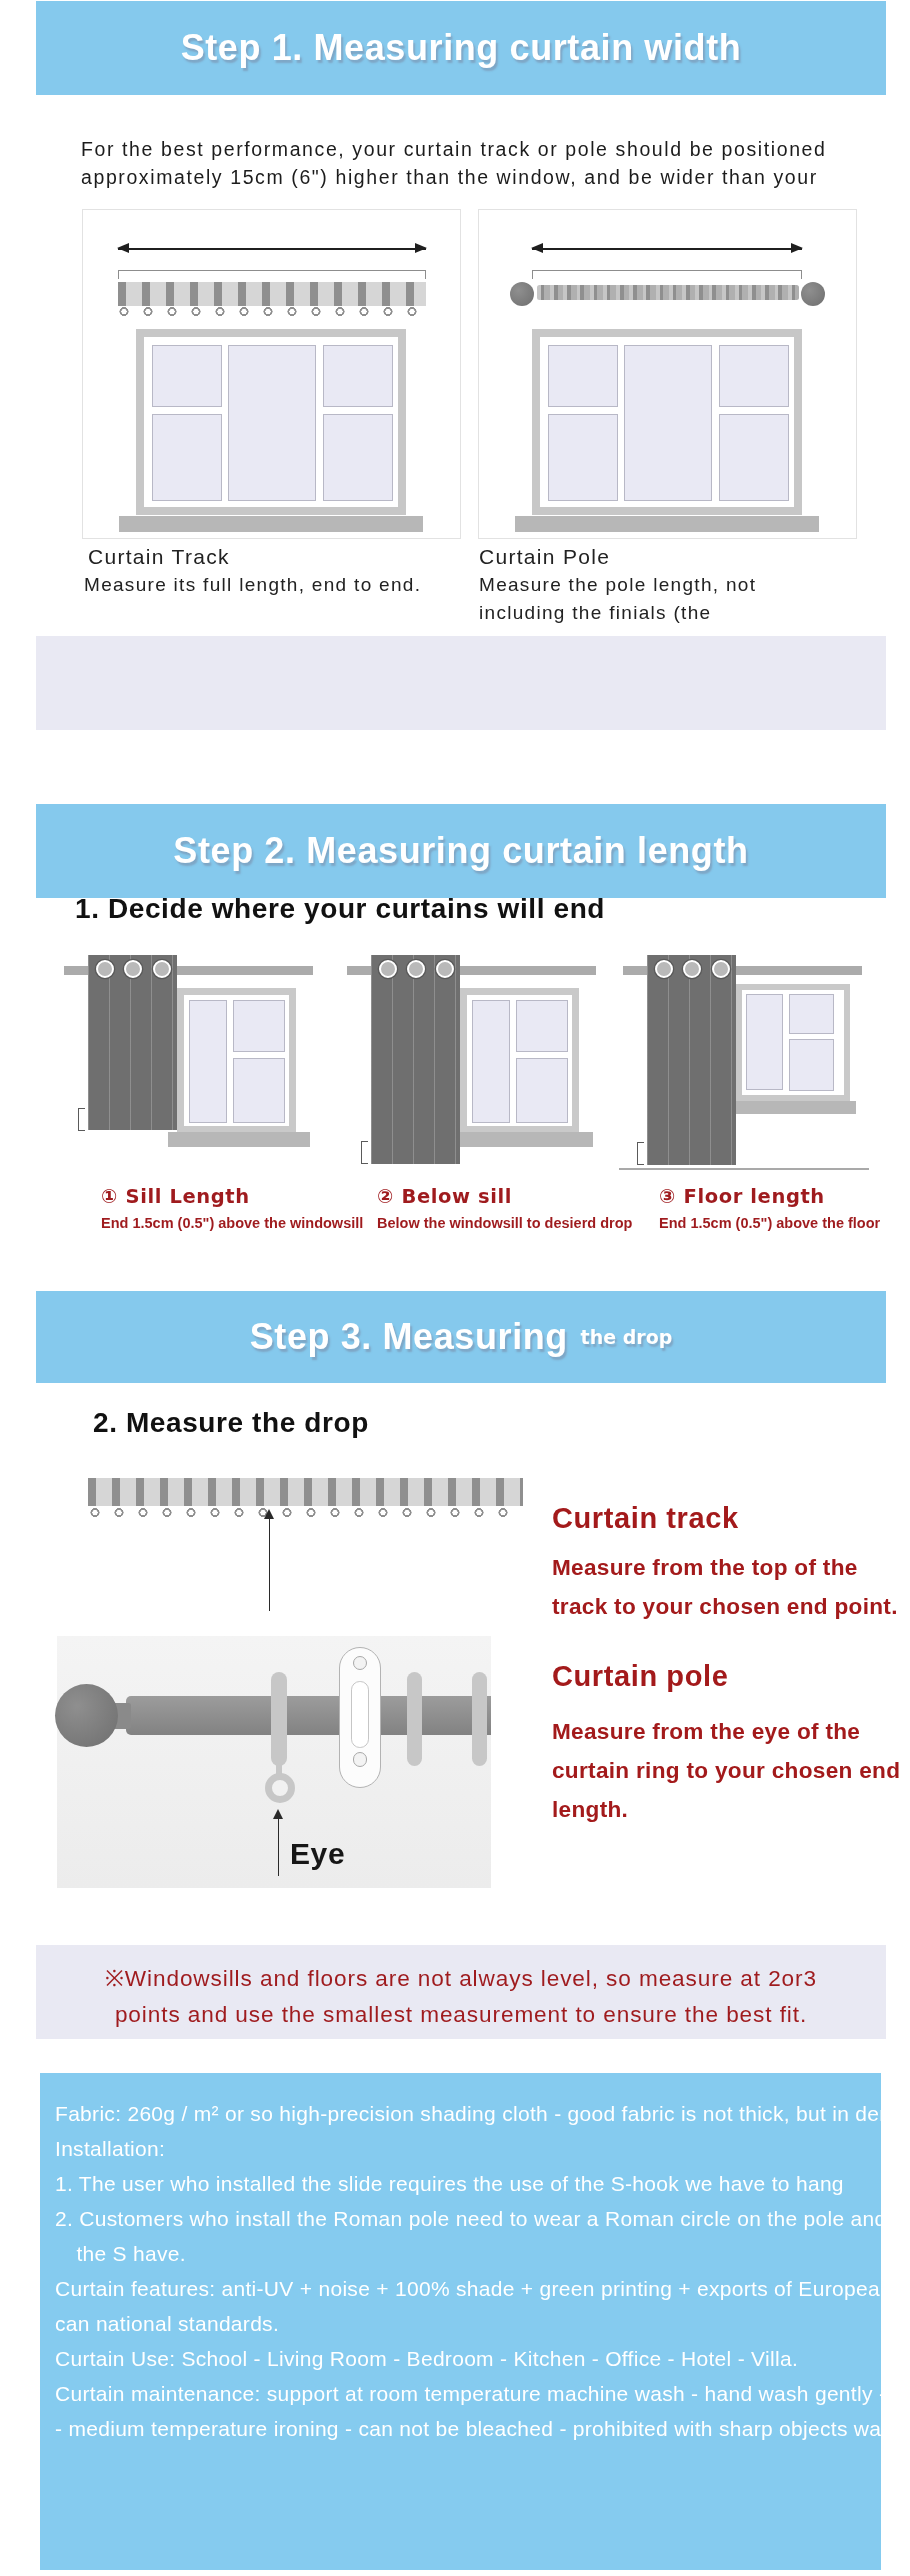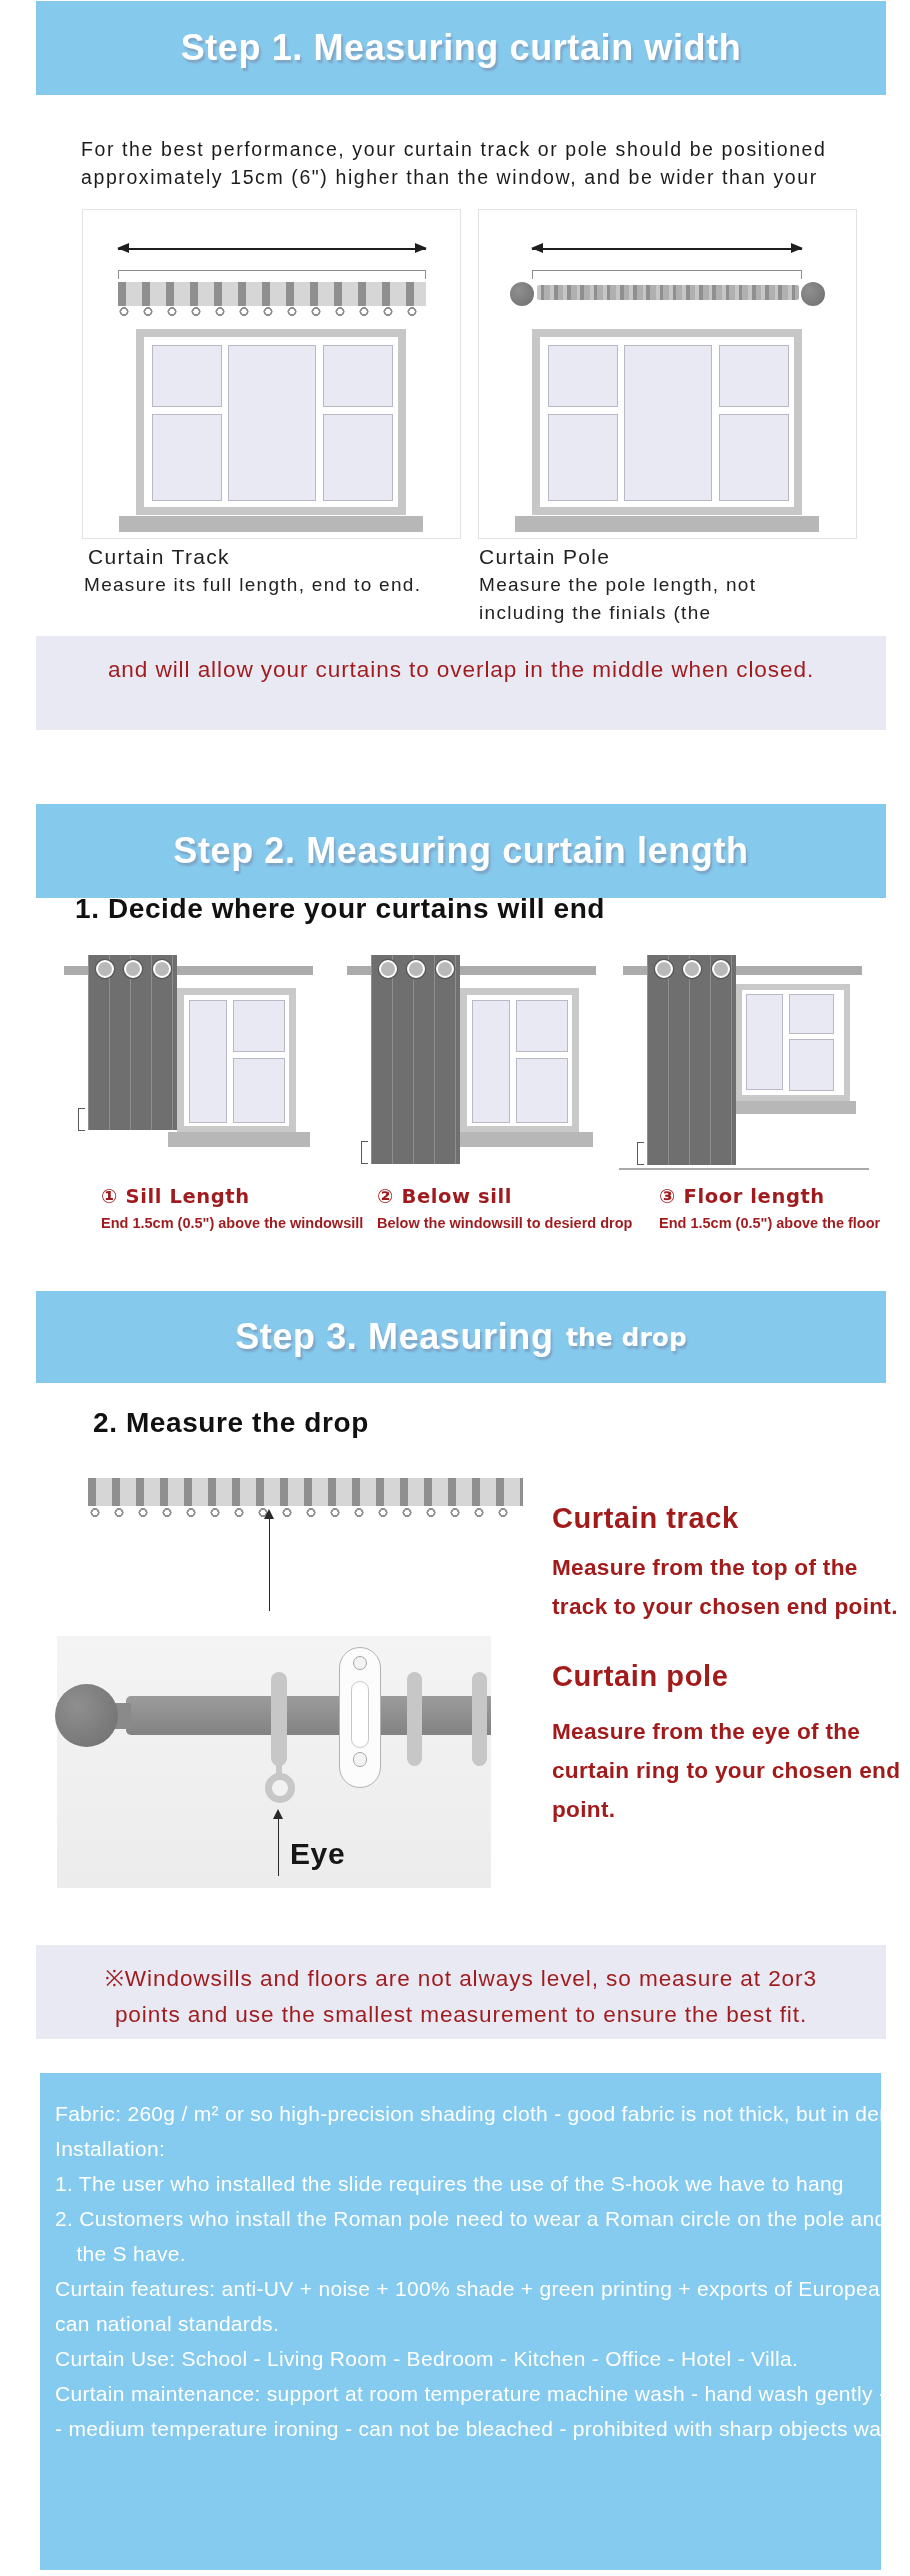--- a/index.html
+++ b/index.html
@@ -4,21 +4,21 @@
 <style>
   html,body{margin:0;padding:0;background:#ffffff;}
   body{width:910px;height:2576px;position:relative;overflow:hidden;
        font-family:"Liberation Sans",sans-serif;-webkit-font-smoothing:antialiased;}
 
   
   .band{position:absolute;left:36px;width:850px;height:94px;background:#85C9ED;
         color:#ffffff;font-weight:bold;font-size:36px;letter-spacing:0.6px;
         display:flex;align-items:center;justify-content:center;
         text-shadow:1.9px 2.5px 1.9px rgba(125,160,190,.85);}
-  .band .sub{font-family:"DejaVu Sans",sans-serif;font-size:25px;margin-left:12.6px;letter-spacing:0px;}
+  .band .sub{font-family:"DejaVu Sans",sans-serif;font-size:19px;margin-left:12.6px;letter-spacing:0px;}
 
   
   .blacktext{position:absolute;color:#1c1c1c;font-size:19.5px;letter-spacing:1.6px;line-height:29px;}
   .lbl{position:absolute;color:#222;font-size:21px;letter-spacing:1.3px;}
   .lbldesc{position:absolute;color:#222;font-size:19px;letter-spacing:1.3px;line-height:28px;}
   .h-black{position:absolute;color:#111;font-weight:bold;font-size:28px;letter-spacing:0.6px;}
   .note{position:absolute;left:36px;width:850px;height:94px;background:#E9E9F3;
         color:#9F1B1E;text-align:center;font-size:22.6px;letter-spacing:0.9px;line-height:36px;
         padding-top:16.4px;box-sizing:border-box;}
   .redlabel{position:absolute;color:#9F1B1E;font-weight:bold;font-size:19.5px;letter-spacing:0.6px;
@@ -124,21 +124,20 @@
     <div class="sill" style="left:36px;top:306px;width:304px;height:16.4px;"></div>
   </div>
 
   <div class="lbl" style="left:88px;top:545px;">Curtain Track</div>
   <div class="lbldesc" style="left:84px;top:571px;">Measure its full length, end to end.</div>
   <div class="lbl" style="left:479px;top:545px;">Curtain Pole</div>
   <div class="lbldesc" style="left:479px;top:571px;">Measure the pole length, not</div>
   <div class="lbldesc" style="left:479px;top:599px;">including the finials (the</div>
 
   <div class="note" style="top:636px;">
-    <div>and will allow your curtains to overlap in the middle when closed.</div>
   </div>
 
   <div class="band" style="top:804px;">
     <span>Step 2. Measuring curtain length</span>
   </div>
 
   <div class="h-black" style="left:75px;top:893px;">1. Decide where your curtains will end</div>
 
   <div class="cell" style="left:60px;top:950px;">
     <div class="cpole" style="left:3.8px;top:16.4px;width:249px;height:8.2px;"></div>
@@ -228,21 +227,21 @@
     <div class="ringcap" style="left:350px;top:36px;width:15px;height:94px;"></div>
     <div class="ringcap" style="left:415px;top:36px;width:15px;height:94px;"></div>
 
     <div class="varrow" style="left:221px;top:182px;height:58px;"></div>
     <div class="eyelabel" style="left:233px;top:201px;">Eye</div>
   </div>
 
   <div class="redtitle" style="left:552px;top:1660px;">Curtain pole</div>
   <div class="redpara" style="left:552px;top:1712px;">Measure from the eye of the</div>
   <div class="redpara" style="left:552px;top:1751px;">curtain ring to your chosen end</div>
-  <div class="redpara" style="left:552px;top:1790px;">point.</div>
+  <div class="redpara" style="left:552px;top:1790px;">length.</div>
 
   <div class="note" style="top:1945px;">
     <div>※Windowsills and floors are not always level, so measure at 2or3</div>
     <div>points and use the smallest measurement to ensure the best fit.</div>
   </div>
 
   <div class="infobox">
     <div class="iline">Fabric: 260g / m² or so high-precision shading cloth - good fabric is not thick, but in density.</div>
     <div class="iline">Installation:</div>
     <div class="iline">1. The user who installed the slide requires the use of the S-hook we have to hang</div>

